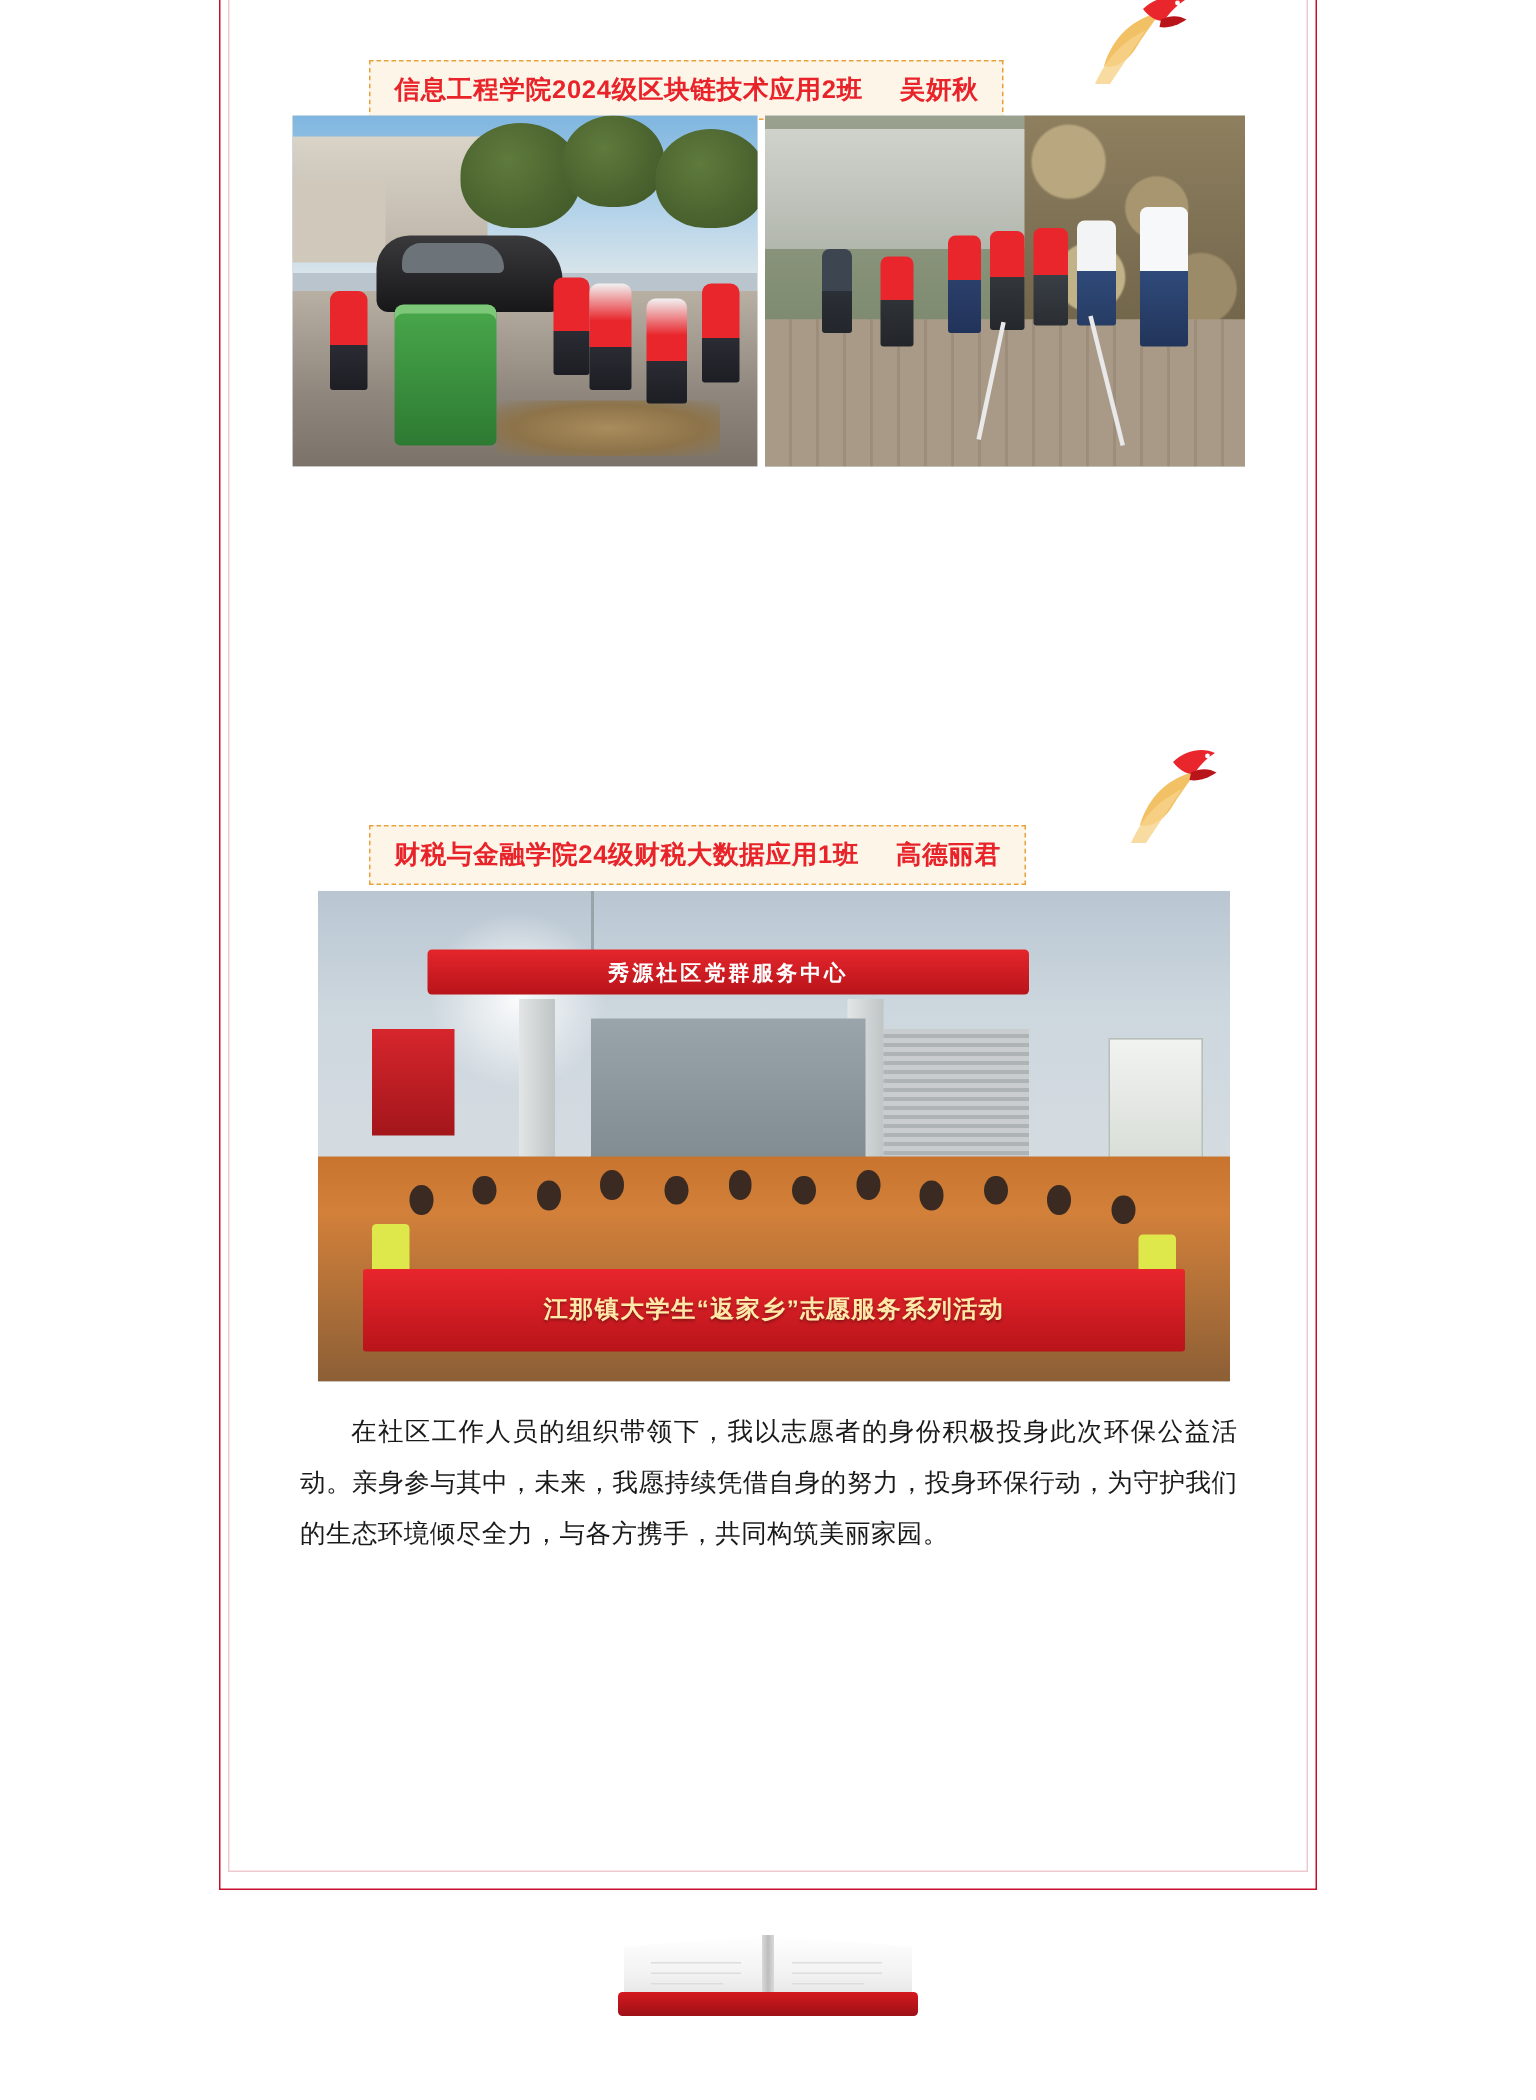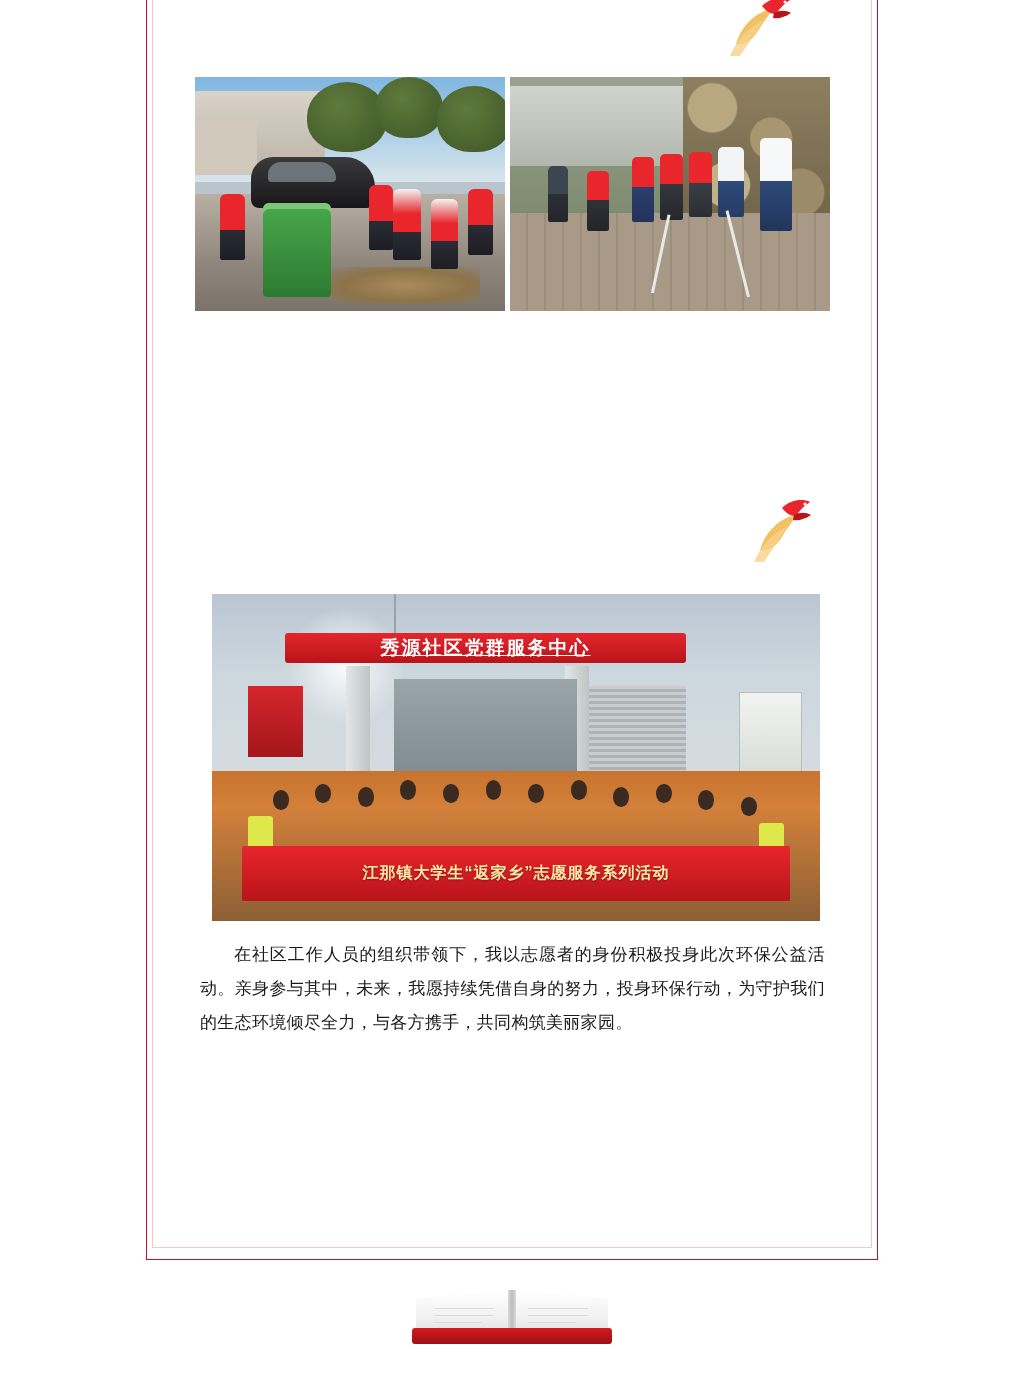--- a/index.html
+++ b/index.html
@@ -157,23 +157,23 @@
 
   
   #photo-group .bldg{
     position:absolute; left:0; top:0; width:100%; height:62%;
     background: linear-gradient(180deg,#b9c6d2 0%, #cdd7de 40%, #d6dde1 100%);
   }
   #photo-group .redband{
     position:absolute; left:12%; top:12%; width:66%; height:9%;
     background: linear-gradient(180deg,#e4262c,#b8141a);
     border-radius:3px;
-    color:#fff; font-size:19px; font-weight:bold; text-align:center;
+    color:#fff; font-size:14px; font-weight:bold; text-align:center;
     line-height:1.0; letter-spacing:2px;
-    display:flex; align-items:center; justify-content:center;text-decoration:underline;
+    display:flex; align-items:center; justify-content:center;
   }
   #photo-group .pillar{
     position:absolute; top:22%; width:4%; height:40%;
     background: linear-gradient(90deg,#e3e6e6,#bfc4c4);
   }
   #photo-group .door{
     position:absolute; left:30%; top:26%; width:30%; height:32%;
     background: linear-gradient(180deg,#9aa4ab,#7e888f);
   }
   #photo-group .shutter{
@@ -272,20 +272,25 @@
       <path d="M14 50 C20 30 34 18 52 14 C46 22 40 30 34 40 C28 48 20 52 14 50 Z" fill="#f0b64a" opacity="0.85"></path>
       <path d="M8 62 C16 44 26 34 42 26 C34 38 26 50 18 62 Z" fill="#f6d28a" opacity="0.8"></path>
       <g>
         <path d="M40 12 C48 4 60 2 68 6 C62 10 58 14 54 20 C48 20 44 17 40 12 Z" fill="#e8262c"></path>
         <path d="M52 19 C58 16 64 16 69 19 C63 23 57 25 51 24 Z" fill="#b8141a"></path>
         <circle cx="63" cy="8" r="1.6" fill="#fff"></circle>
       </g>
     </svg>
   </div>
 
+  <div class="banner" style="left:246px; top:40px;">
+    <span>信息工程学院2024级区块链技术应用2班</span>
+    <span class="sep"></span>
+    <span>吴妍秋</span>
+  </div>
 
   <div class="photo" id="photo-street" style="left:195px; top:77px; width:310px; height:234px;">
     <div class="sky"></div>
     <div class="road"></div>
     <div class="bld"></div>
     <div class="bld2"></div>
     <div class="tree" style="left:36%; top:2%; width:26%; height:30%;"></div>
     <div class="tree" style="left:58%; top:0%; width:22%; height:26%;"></div>
     <div class="tree" style="left:78%; top:4%; width:24%; height:28%;"></div>
     <div class="car"></div>
@@ -321,20 +326,25 @@
       <path d="M16 52 C22 32 36 20 54 16 C48 24 42 32 36 42 C30 50 22 54 16 52 Z" fill="#f0b64a" opacity="0.85"></path>
       <path d="M10 64 C18 46 28 36 44 28 C36 40 28 52 20 64 Z" fill="#f6d28a" opacity="0.8"></path>
       <g>
         <path d="M38 10 C46 2 58 0 66 4 C60 8 56 12 52 18 C46 18 42 15 38 10 Z" fill="#e8262c"></path>
         <path d="M50 17 C56 14 62 14 67 17 C61 21 55 23 49 22 Z" fill="#b8141a"></path>
         <circle cx="61" cy="6" r="1.6" fill="#fff"></circle>
       </g>
     </svg>
   </div>
 
+  <div class="banner" style="left:246px; top:550px;">
+    <span>财税与金融学院24级财税大数据应用1班</span>
+    <span class="sep"></span>
+    <span>高德丽君</span>
+  </div>
 
   <div class="photo" id="photo-group" style="left:212px; top:594px; width:608px; height:327px;">
     <div class="bldg"></div>
     <div class="pole"></div>
     <div class="flare"></div>
     <div class="redband">秀源社区党群服务中心</div>
     <div class="pillar" style="left:22%;"></div>
     <div class="pillar" style="left:58%;"></div>
     <div class="door"></div>
     <div class="shutter"></div>

